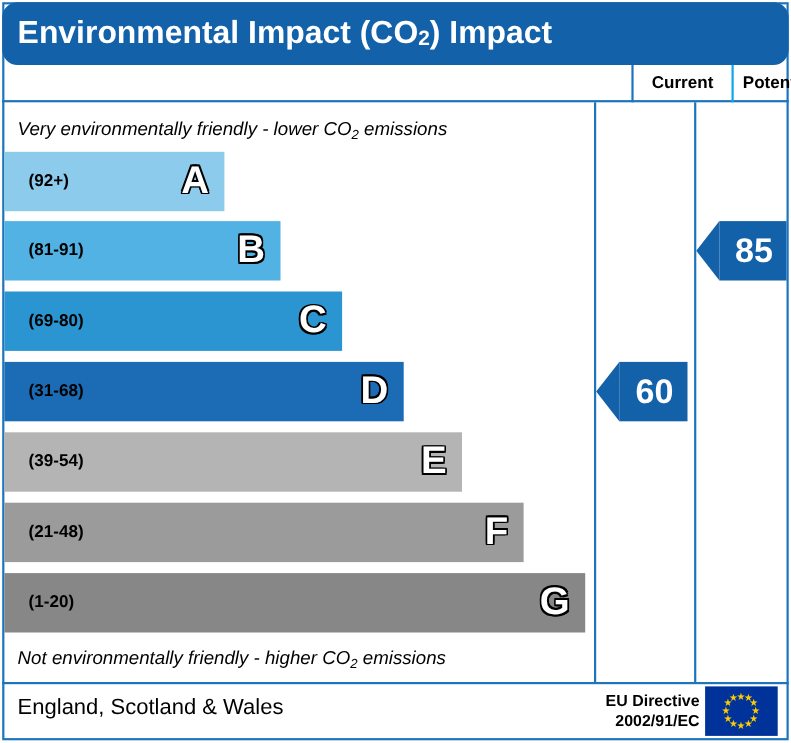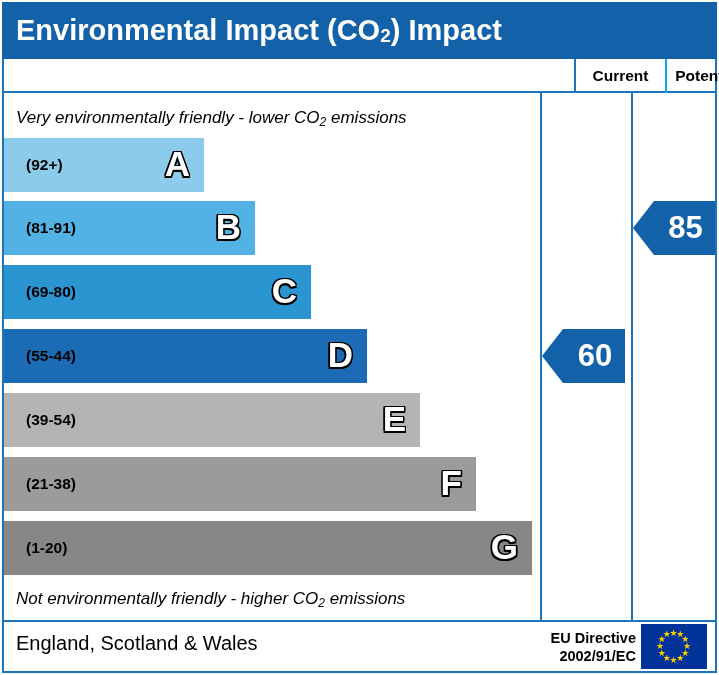--- a/index.html
+++ b/index.html
@@ -37,20 +37,21 @@
     height: 57px;
     background: #1361a9;
     color: #ffffff;
     font-size: 29px;
     font-weight: bold;
     display: flex;
     align-items: center;
     padding-left: 14px;
     box-sizing: border-box;
     letter-spacing: 0px;
+    border-radius: 14px;
   }
   .titlebar sub {
     font-size: 19px;
     vertical-align: baseline;
     position: relative;
     top: 5px;
   }
   
   .headrow {
     position: absolute;
@@ -263,31 +264,31 @@
       <span class="range">(81-91)</span>
       <span class="letter">B</span>
     </div>
 
     <div class="bar" style="top:127px; width:307px; background:#2b95d2;">
       <span class="range">(69-80)</span>
       <span class="letter">C</span>
     </div>
 
     <div class="bar" style="top:191px; width:363px; background:#1b6cb5;">
-      <span class="range">(55-44)</span>
+      <span class="range">(31-68)</span>
       <span class="letter">D</span>
     </div>
 
     <div class="bar" style="top:255px; width:416px; background:#b4b4b4;">
       <span class="range">(39-54)</span>
       <span class="letter">E</span>
     </div>
 
     <div class="bar" style="top:319px; width:472px; background:#9b9b9b;">
-      <span class="range">(21-38)</span>
+      <span class="range">(21-48)</span>
       <span class="letter">F</span>
     </div>
 
     <div class="bar" style="top:383px; width:528px; background:#878787;">
       <span class="range">(1-20)</span>
       <span class="letter">G</span>
     </div>
 
   </div>
 

